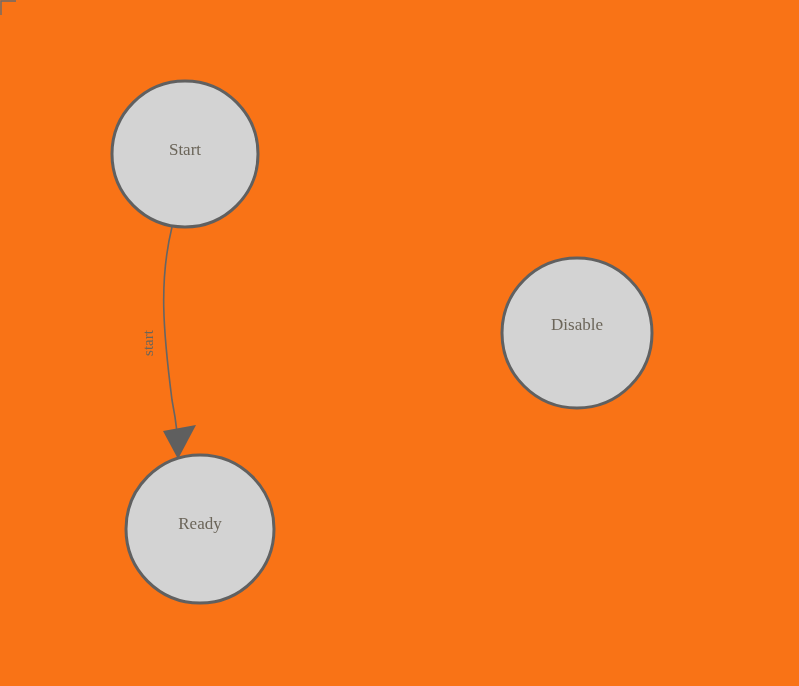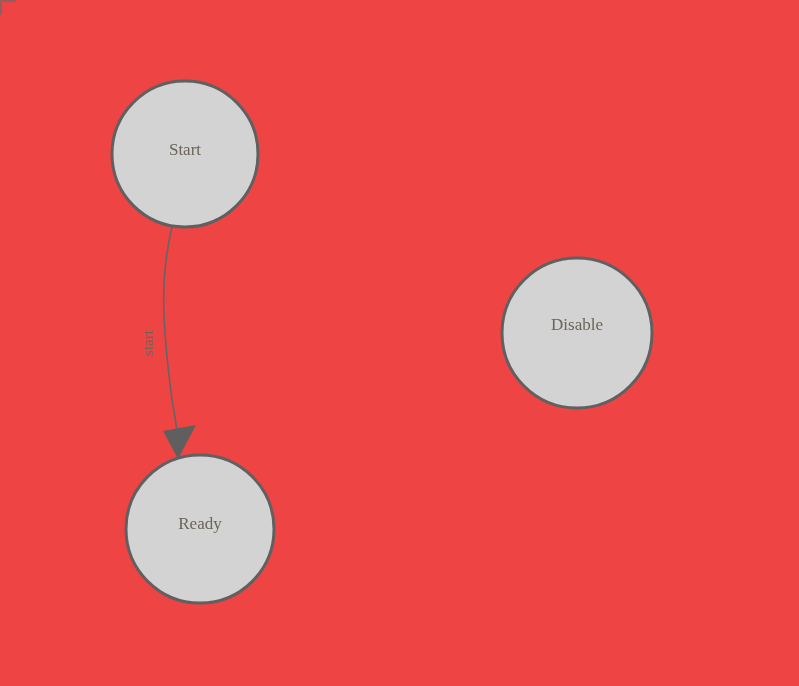--- a/index.html
+++ b/index.html
@@ -8,21 +8,21 @@
     padding: 0;
     background: #ffffff;
   }
   body {
     font-family: "Liberation Serif", serif;
   }
   #canvas {
     position: relative;
     width: 799px;
     height: 686px;
-    background: #ef4444;
+    background: #f97316;
     overflow: hidden;
   }
   #diagram-svg {
     position: absolute;
     left: 0;
     top: 0;
     width: 799px;
     height: 686px;
     display: block;
   }

